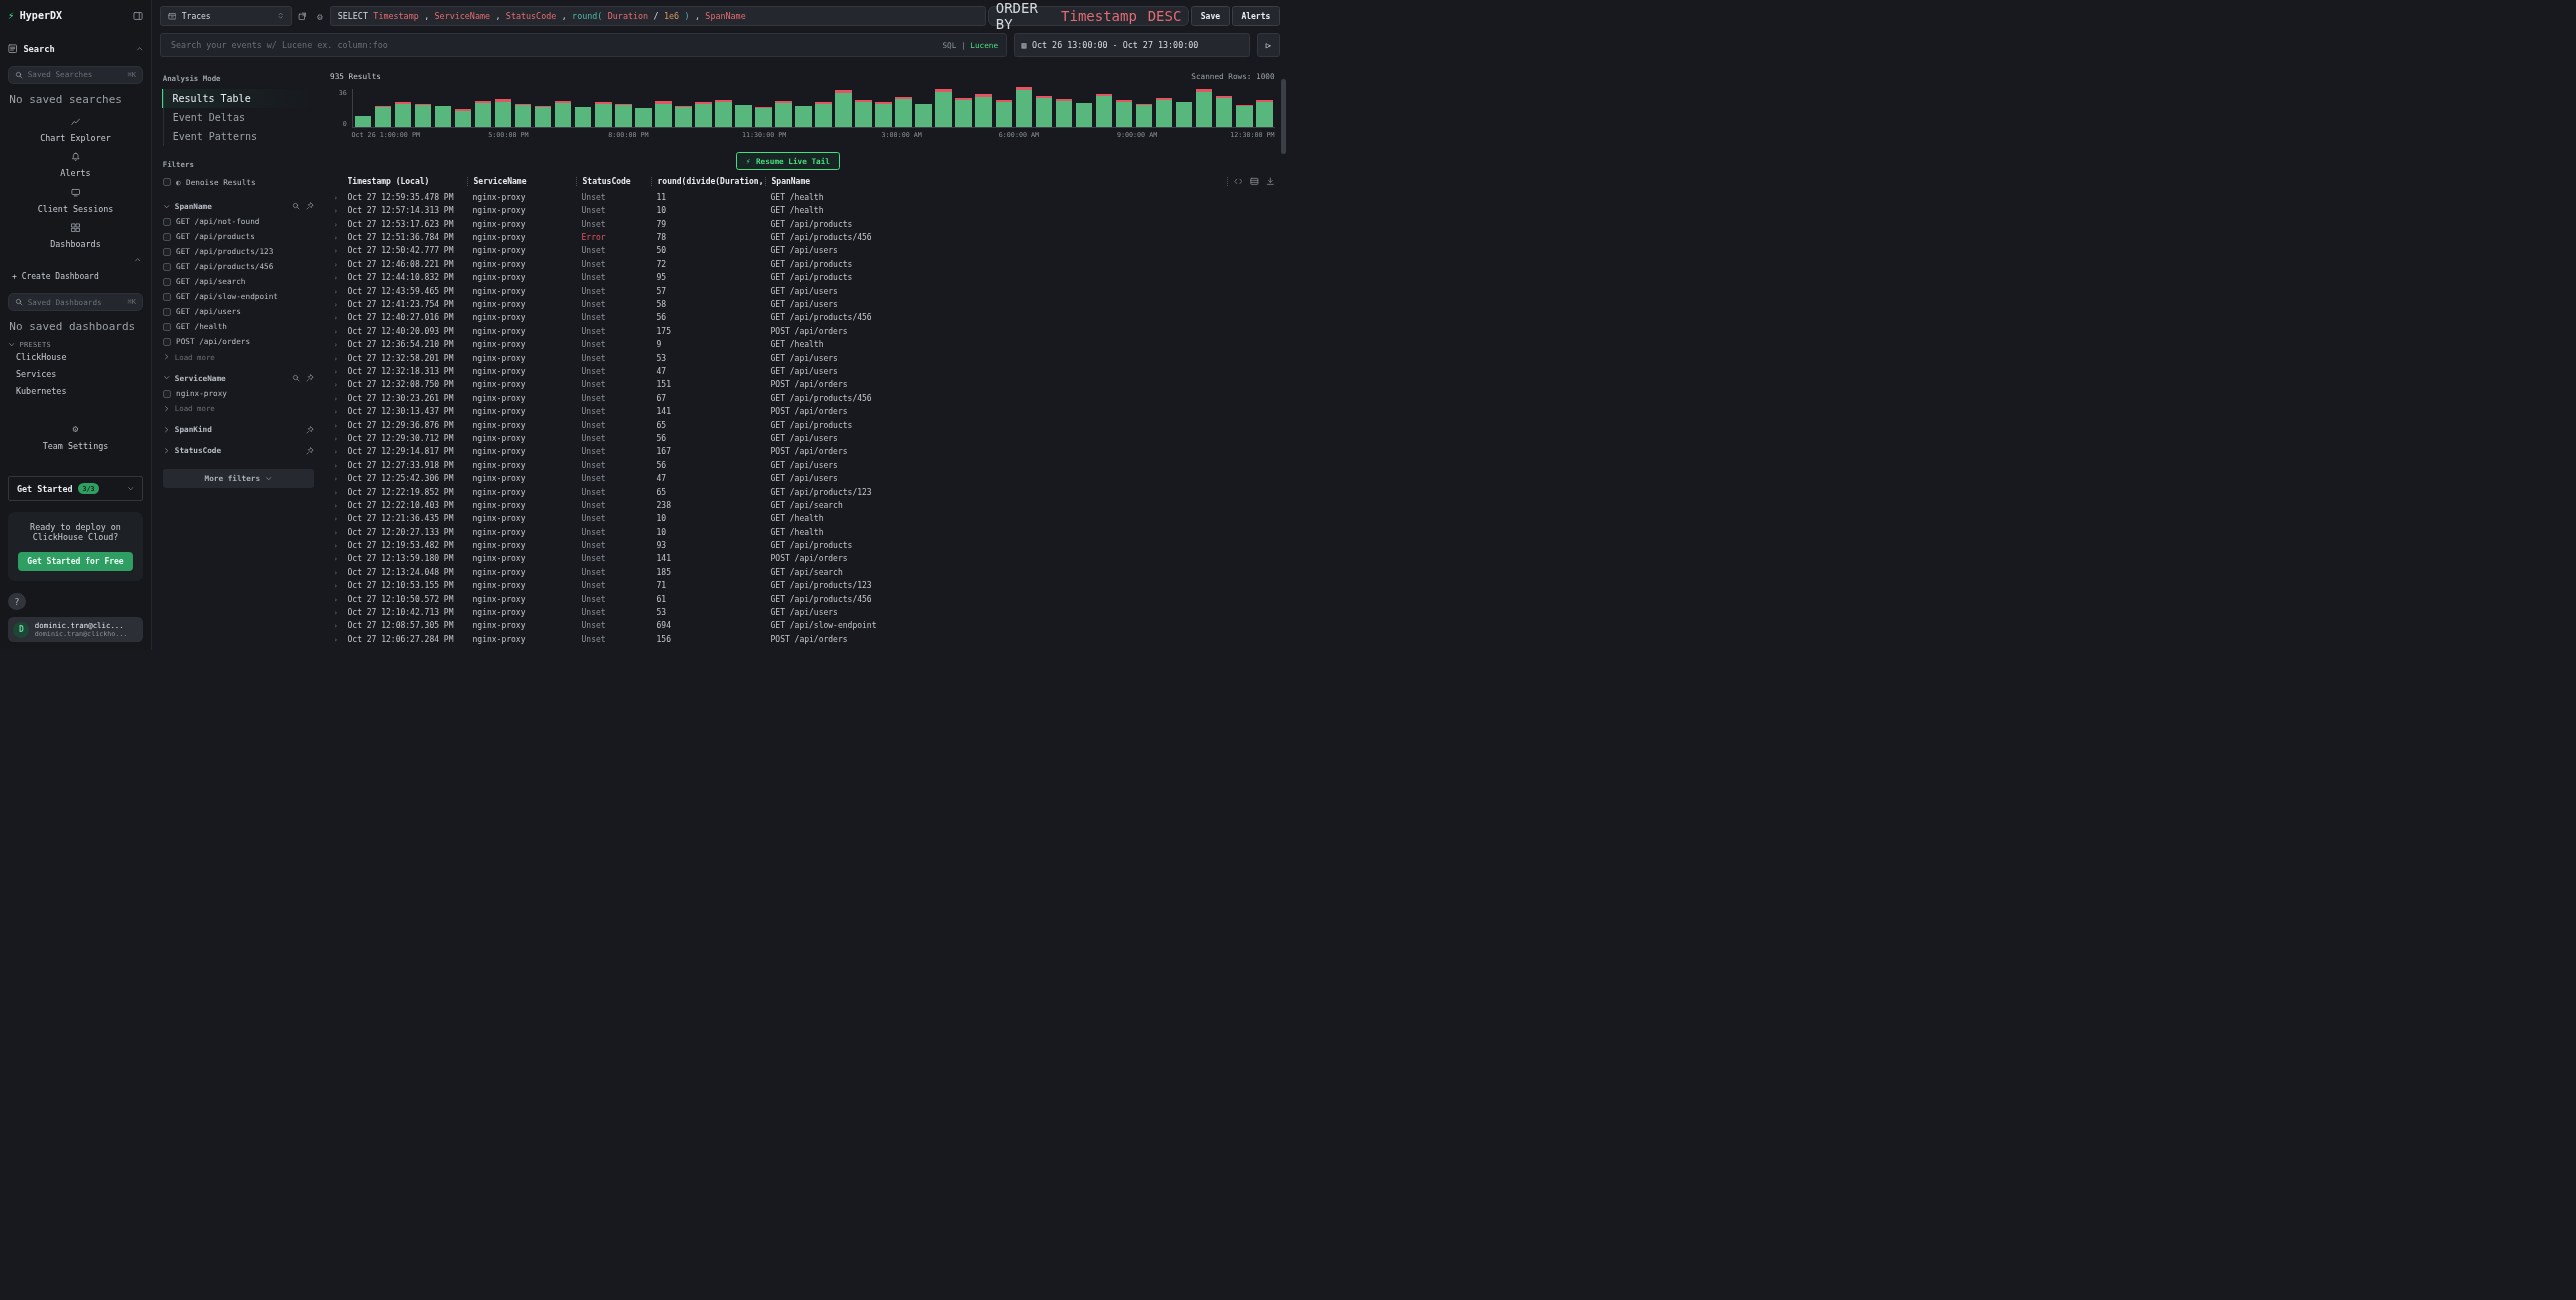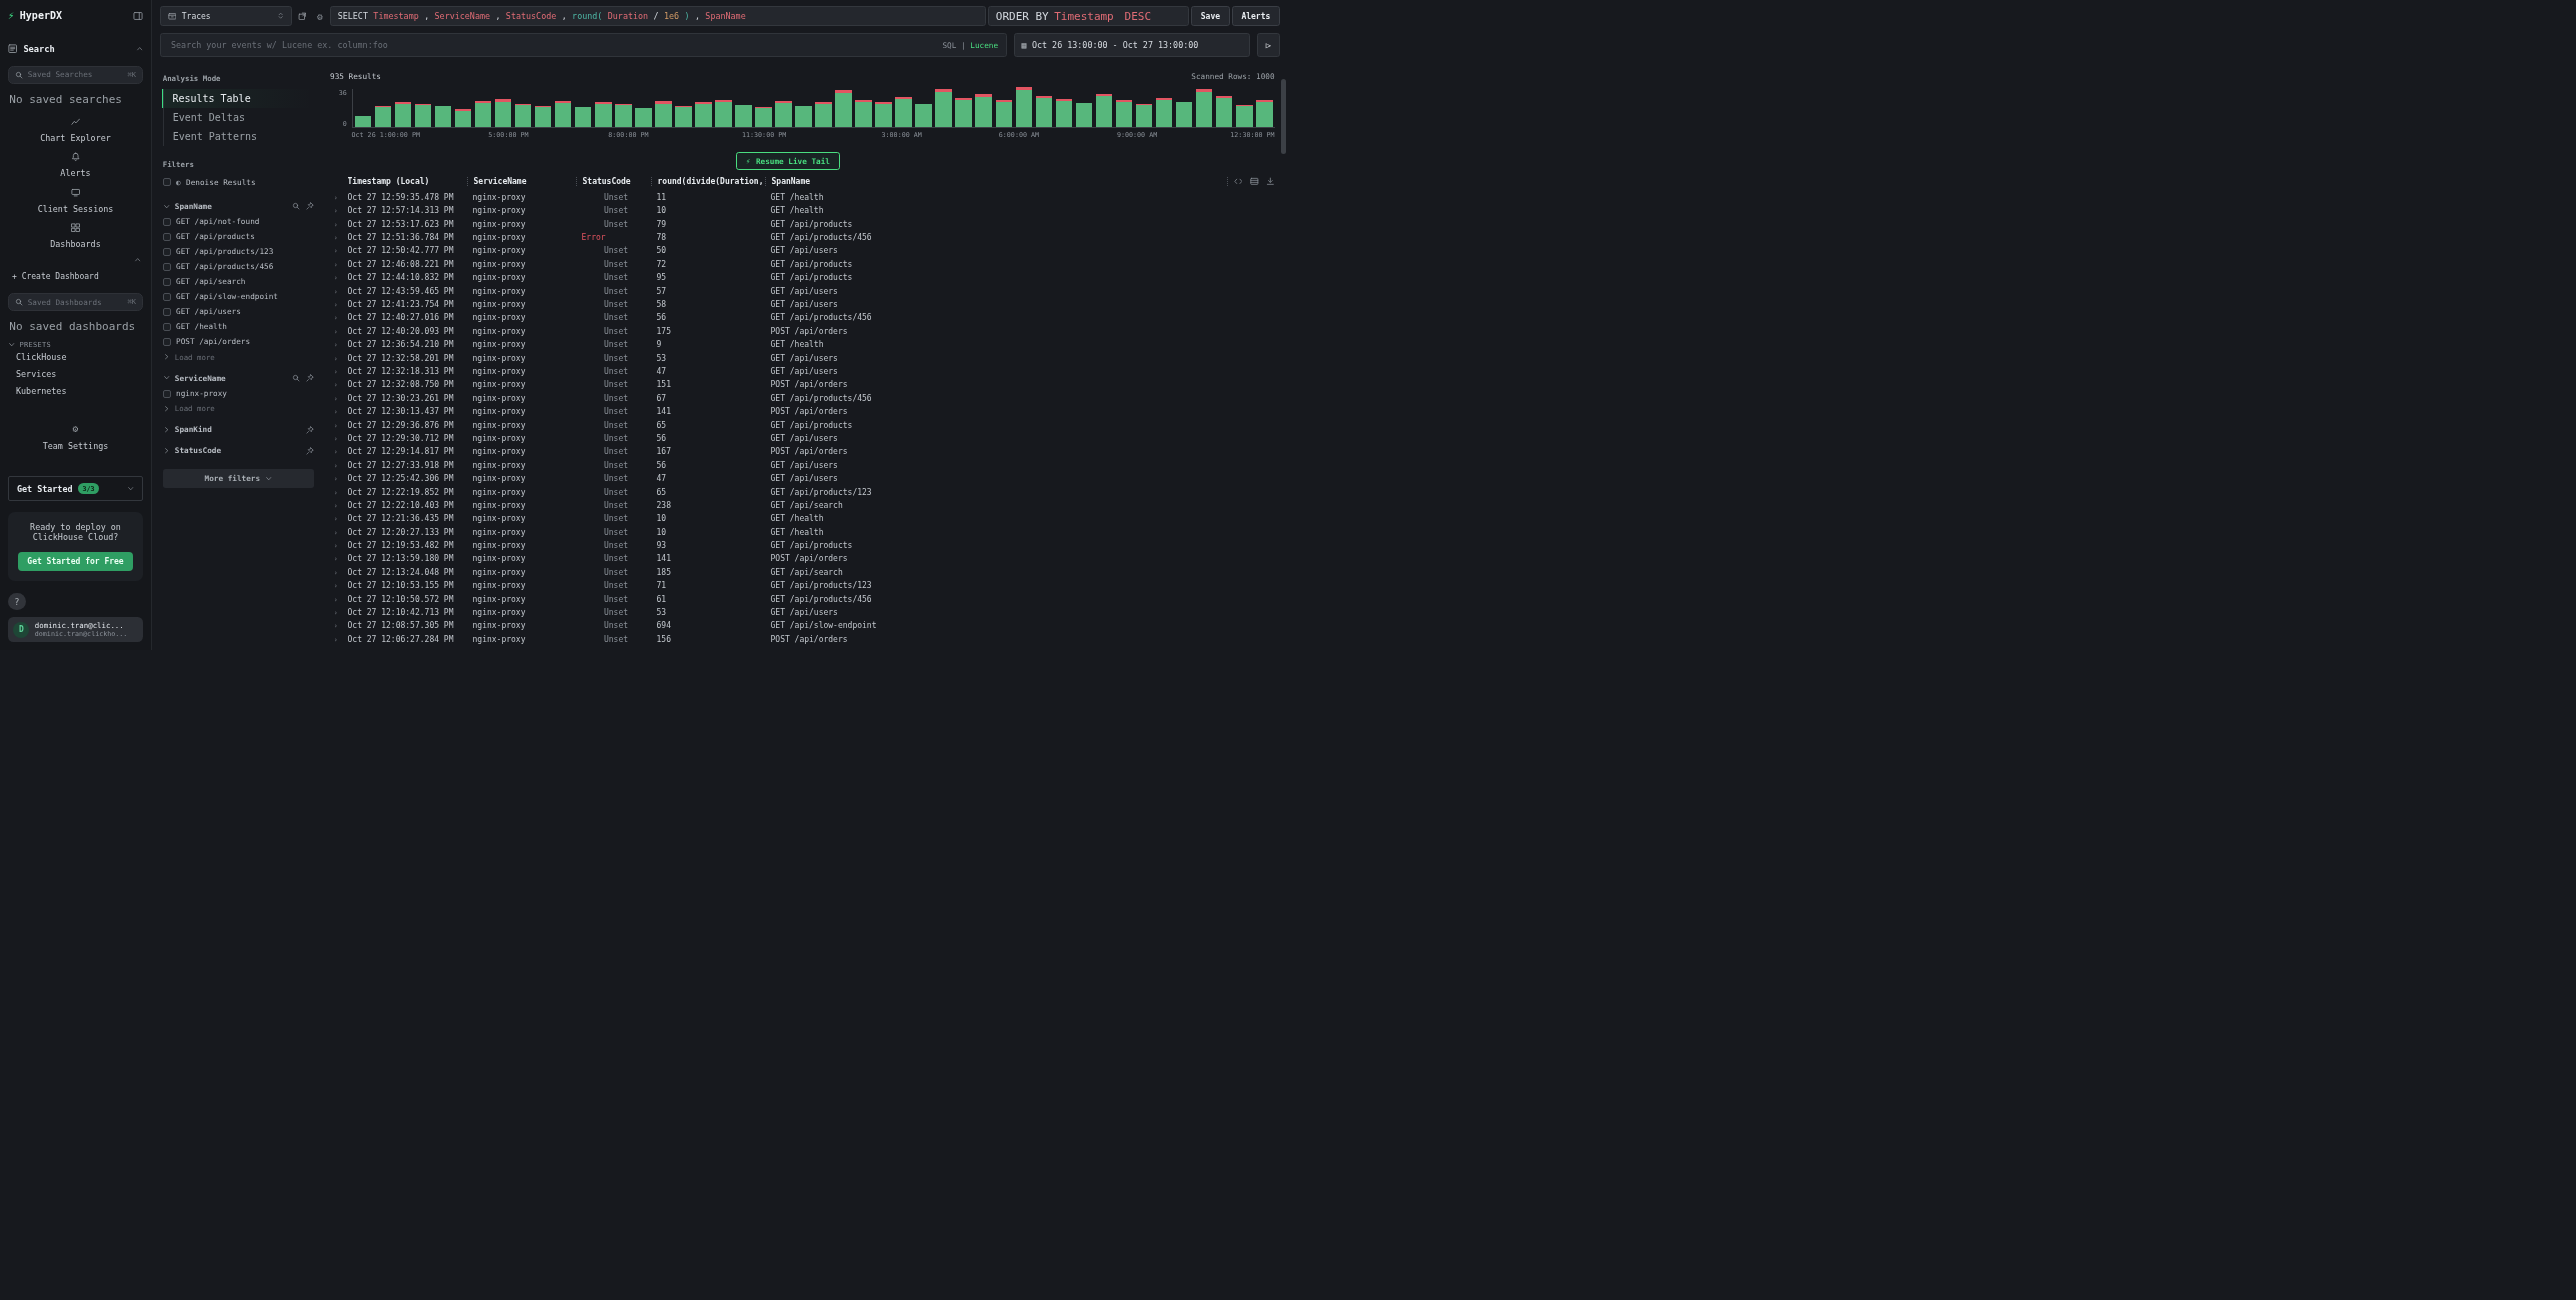--- a/index.html
+++ b/index.html
@@ -50,21 +50,21 @@
 
   
   .main { flex:1; display:flex; flex-direction:column; min-width:0; position:relative; }
   .row1 { display:flex; align-items:center; gap:2px; padding:6px 8px 2.7px; }
   .tbox { background:#24272d; border:0.7px solid #33373d; border-radius:2.7px; height:20px; display:flex; align-items:center;
     padding:0 6.7px; gap:5.4px; font-size:8px; }
   .select-box { width:132px; cursor:pointer; }
   .select-box .updown { margin-left:auto; color:#8b9199; display:flex; }
   .iconbtn { width:16px; height:16px; display:flex; align-items:center; justify-content:center; color:#8b9199; cursor:pointer; }
   .sql-box { flex:1; overflow:hidden; white-space:nowrap; font-size:8.4px; cursor:text; }
-  .order-box { width:201px; font-size:11px; cursor:text; }
+  .order-box { width:201px; font-size:14px; cursor:text;border-radius:6px; }
   .btn { background:#24272d; border:0.7px solid #3a3e45; border-radius:2.7px; height:20px; padding:0 8.7px; color:#e8ecf0;
     font-size:8px; display:flex; align-items:center; font-weight:bold; font-family:inherit; cursor:pointer; }
   .tok-kw { color:#d3d8de; } .tok-field { color:#e06c75; } .tok-fn { color:#4db6a4; } .tok-punc { color:#d3d8de; } .tok-num { color:#d19a66; }
 
   .row2 { display:flex; align-items:center; gap:6.7px; padding:4.7px 8px 6.7px; }
   .search-wrap { flex:1; display:flex; align-items:center; background:#202329; border:0.7px solid #30343a; border-radius:2.7px;
     height:23.5px; padding:0 8px; gap:6.7px; }
   .search-input { flex:1; background:transparent; border:none; outline:none; color:#d7dce2;
     font:8.4px "DejaVu Sans Mono","Liberation Mono",monospace; }
   .search-input::placeholder { color:#6a6f77; }
@@ -115,21 +115,21 @@
     color:#e8ecf0; margin-top:6.7px; padding-bottom:4.7px; position:relative; }
   .thead > div { white-space:nowrap; overflow:hidden; }
   .thead > div:nth-child(n+3) { border-left:0.7px dotted #4a4e55; padding-left:6px; }
   .table-icons { position:absolute; right:0; top:0; display:flex; gap:7.4px; color:#8b9199; background:#17191e; padding-left:5.4px; }
   .table-icons span { display:flex; cursor:pointer; }
   .rows { flex:1; overflow:hidden; }
   .trow { display:grid; grid-template-columns:17.5px 119px 109px 75px 114px 1fr; height:13.4px; align-items:center;
     font-size:8px; color:#c2c7cd; white-space:nowrap; cursor:pointer; }
   .trow > div:nth-child(n+3) { padding-left:6px; }
   .trow .rchev { color:#6a6f77; font-size:7.4px; padding-left:3.4px; }
-  .status-unset { color:#8b9199;text-align:center; } .status-error { color:#e0535f; }
+  .status-unset { color:#8b9199; } .status-error { color:#e0535f; }
   .vscroll { position:absolute; right:2px; top:79px; bottom:4px; width:4.7px; }
   .vthumb { background:#3c4046; border-radius:2.7px; height:75px; width:4.7px; }
   svg { display:block; }
 </style>
 </head>
 <body>
 
 <div class="app">
 
   <aside class="sidebar">

